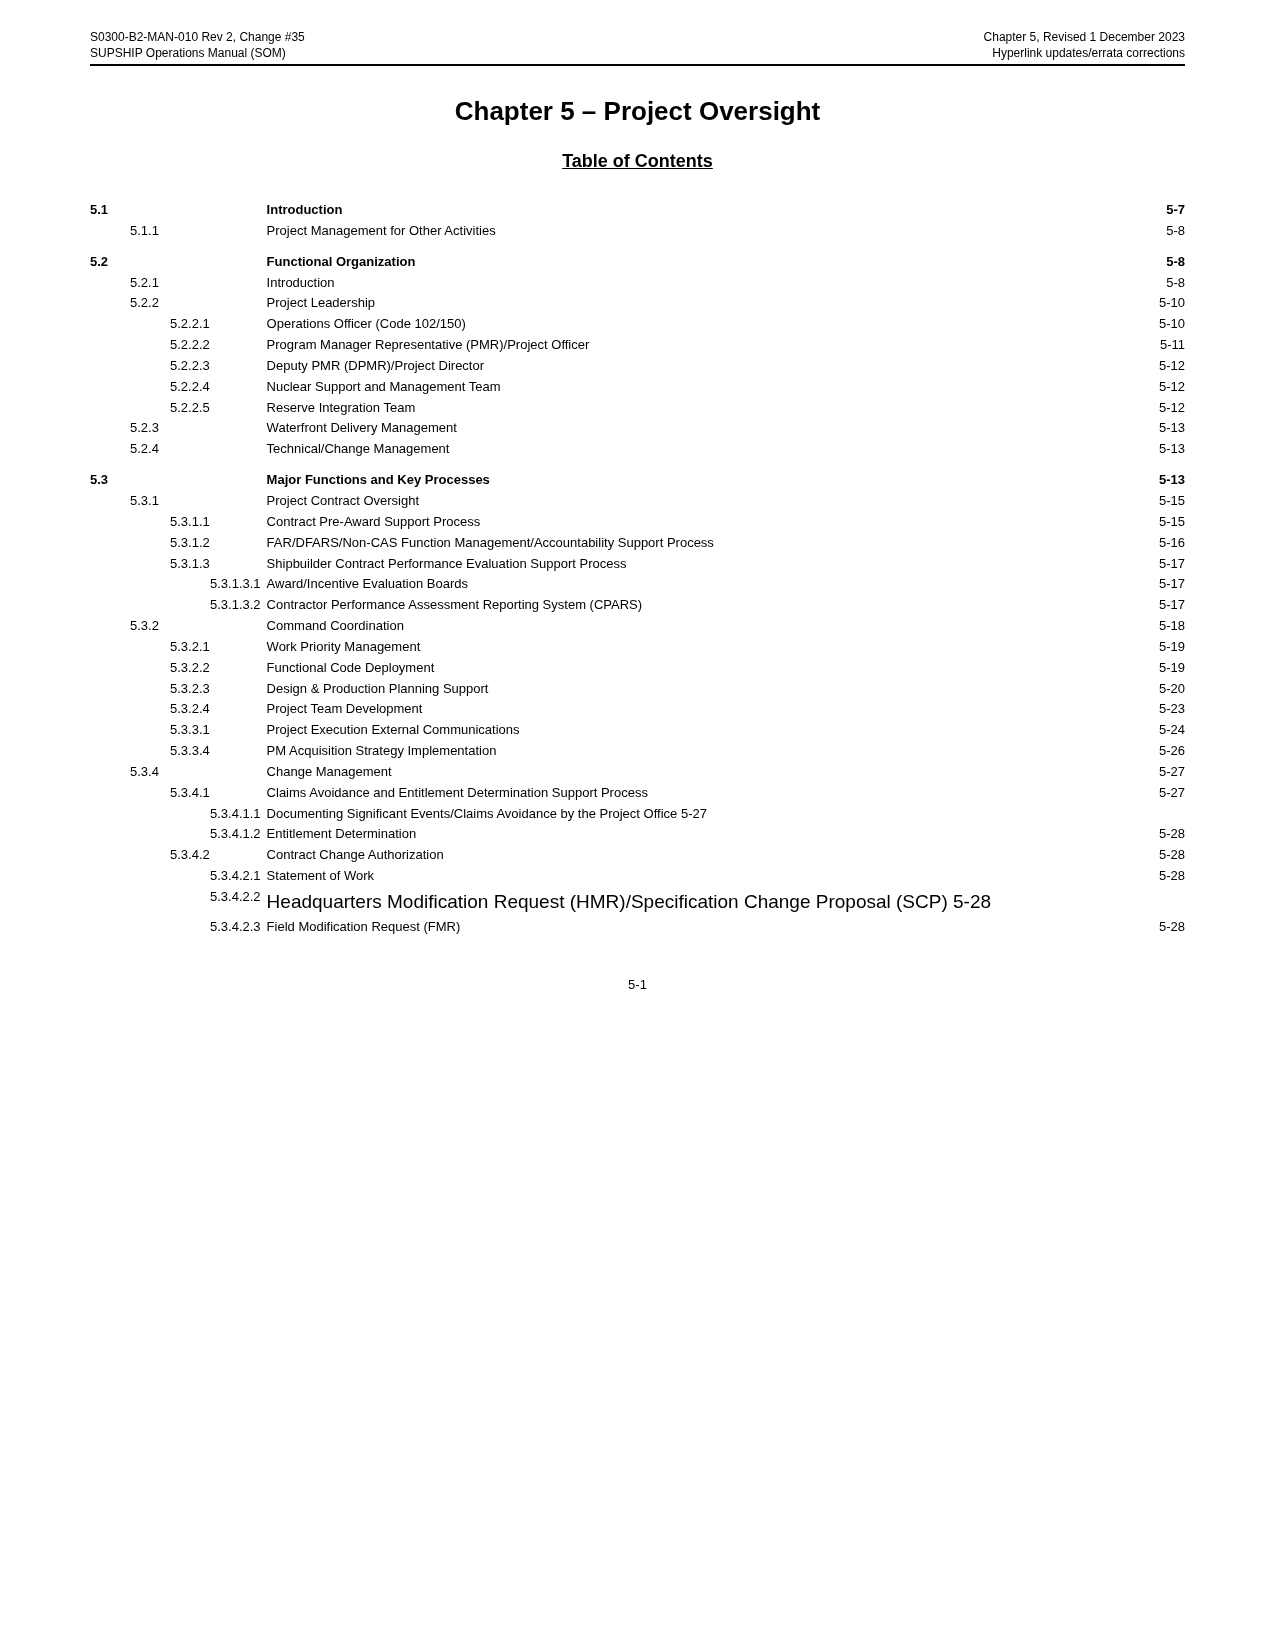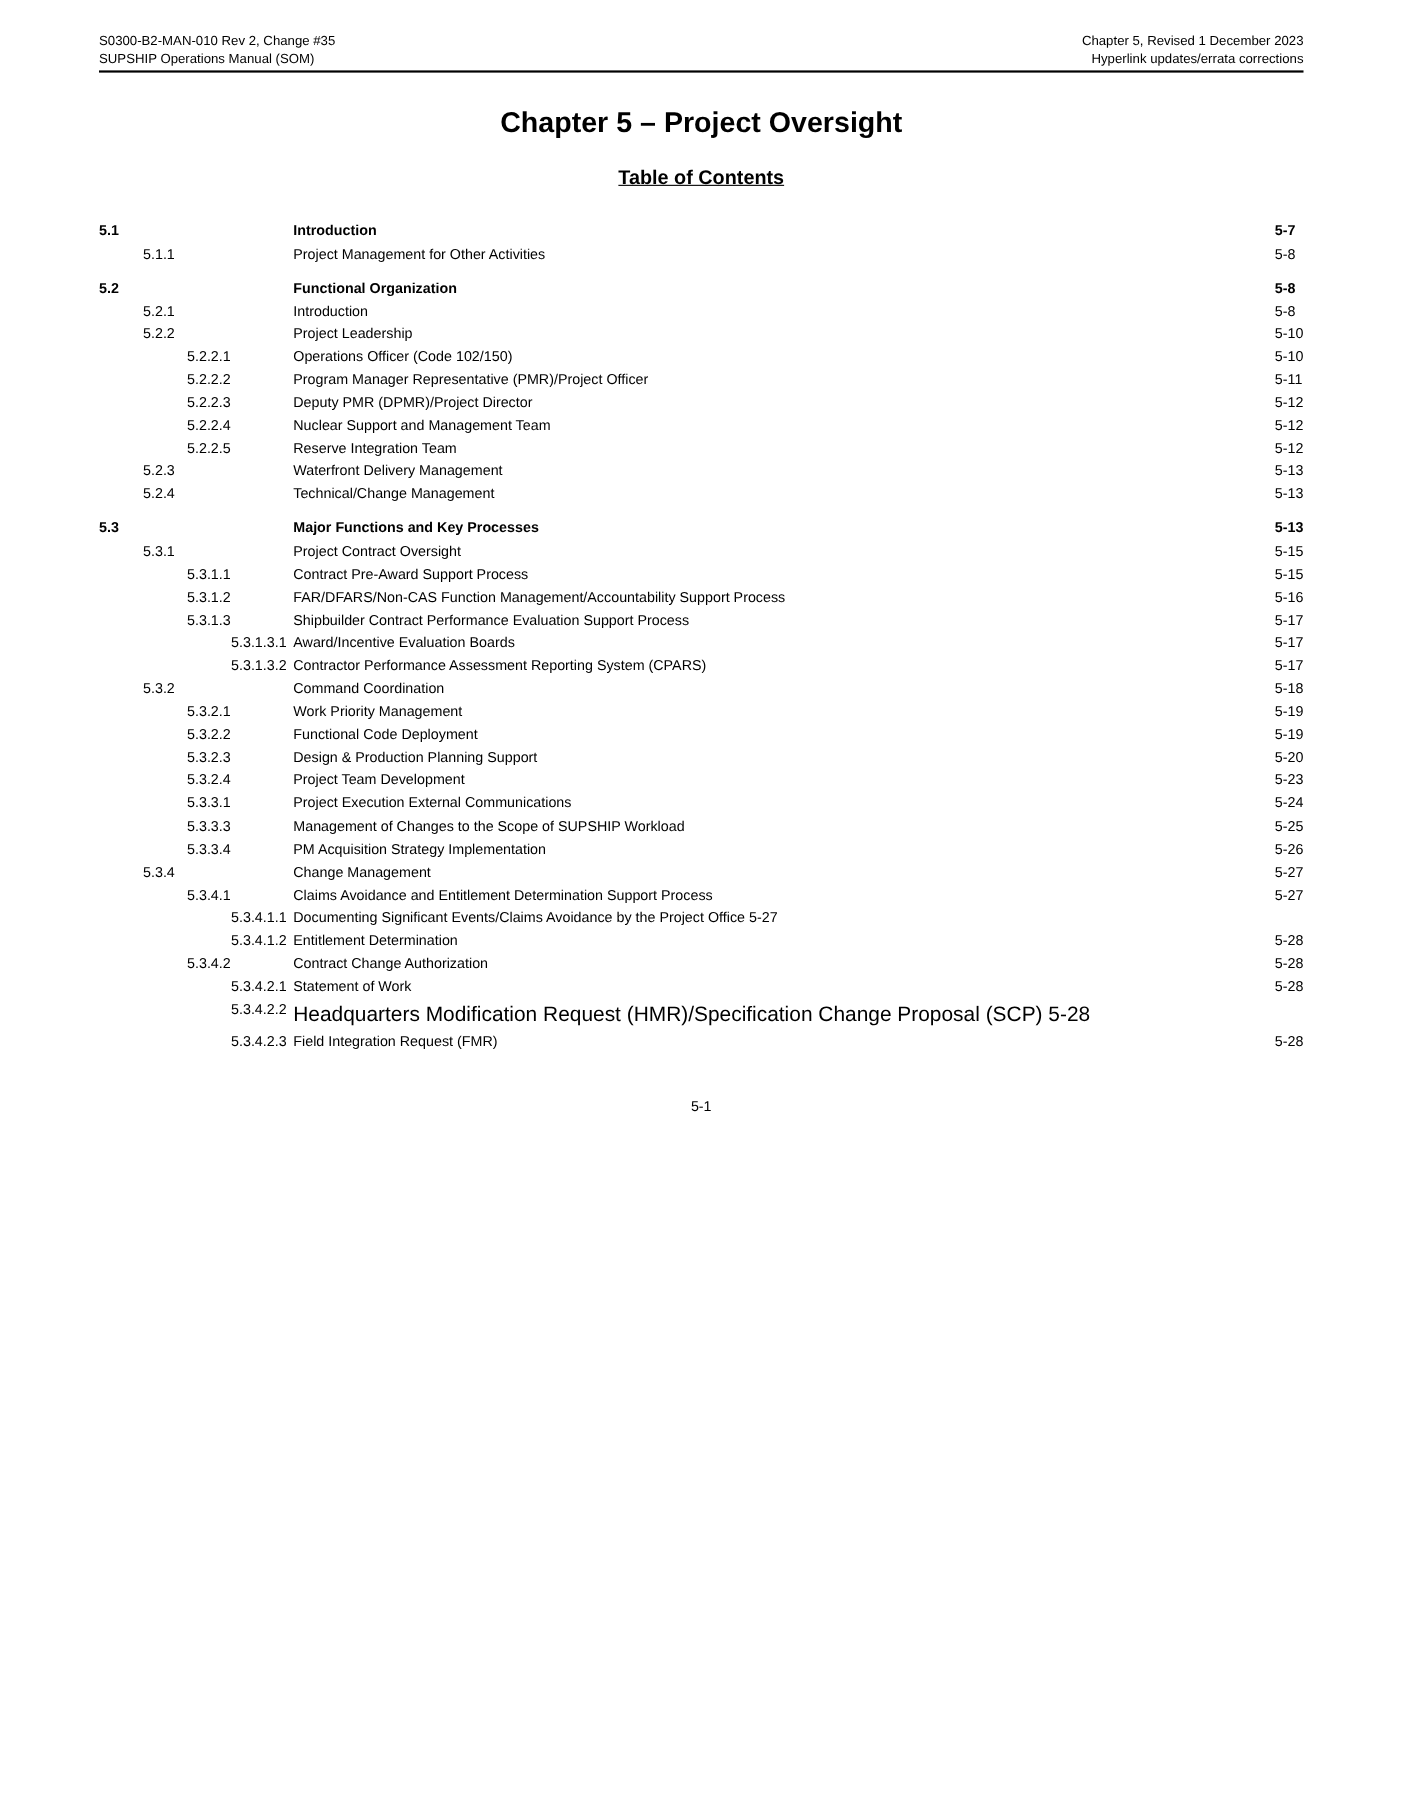--- a/index.html
+++ b/index.html
@@ -53,21 +53,21 @@
     .toc-table {
       width: 100%;
       border-collapse: collapse;
     }
     .toc-table td {
       vertical-align: top;
       padding: 1px 0;
       line-height: 1.45;
     }
     .toc-table .page-num {
-      text-align: left;
+      text-align: right;
       white-space: nowrap;
       padding-left: 10px;
       font-size: 13px;
     }
     .spacer-row td { height: 10px; }
     .page-footer {
       text-align: center;
       margin-top: 40px;
       font-size: 13px;
     }
@@ -220,25 +220,20 @@
           <td style="white-space: nowrap; padding-left: 80px; padding-right: 6px; vertical-align: top; font-size: 13px;">5.3.2.4</td>
           <td style="width: 100%; font-size: 13px; vertical-align: top;">Project Team Development</td>
           <td class="page-num" style="font-size: 13px; white-space: nowrap;">5-23</td>
         </tr>
         <tr>
           <td style="white-space: nowrap; padding-left: 80px; padding-right: 6px; vertical-align: top; font-size: 13px;">5.3.3.1</td>
           <td style="width: 100%; font-size: 13px; vertical-align: top;">Project Execution External Communications</td>
           <td class="page-num" style="font-size: 13px; white-space: nowrap;">5-24</td>
         </tr>
         <tr>
-          <td style="white-space: nowrap; padding-left: 80px; padding-right: 6px; vertical-align: top; font-size: 13px;">5.3.3.3</td>
-          <td style="width: 100%; font-size: 13px; vertical-align: top;">Management of Changes to the Scope of SUPSHIP Workload</td>
-          <td class="page-num" style="font-size: 13px; white-space: nowrap;">5-25</td>
-        </tr>
-        <tr>
           <td style="white-space: nowrap; padding-left: 80px; padding-right: 6px; vertical-align: top; font-size: 13px;">5.3.3.4</td>
           <td style="width: 100%; font-size: 13px; vertical-align: top;">PM Acquisition Strategy Implementation</td>
           <td class="page-num" style="font-size: 13px; white-space: nowrap;">5-26</td>
         </tr>
         <tr>
           <td style="white-space: nowrap; padding-left: 40px; padding-right: 6px; vertical-align: top; font-size: 13px;">5.3.4</td>
           <td style="width: 100%; font-size: 13px; vertical-align: top;">Change Management</td>
           <td class="page-num" style="font-size: 13px; white-space: nowrap;">5-27</td>
         </tr>
         <tr>
@@ -266,21 +261,21 @@
           <td style="width: 100%; font-size: 13px; vertical-align: top;">Statement of Work</td>
           <td class="page-num" style="font-size: 13px; white-space: nowrap;">5-28</td>
         </tr>
         <tr>
           <td style="white-space: nowrap; padding-left: 120px; padding-right: 6px; vertical-align: top; font-size: 13px;">5.3.4.2.2</td>
           <td style="width: 100%; font-size: 19px; vertical-align: top;">Headquarters Modification Request (HMR)/Specification Change Proposal (SCP)     5-28</td>
           <td class="page-num" style="font-size: 13px; white-space: nowrap;"></td>
         </tr>
         <tr>
           <td style="white-space: nowrap; padding-left: 120px; padding-right: 6px; vertical-align: top; font-size: 13px;">5.3.4.2.3</td>
-          <td style="width: 100%; font-size: 13px; vertical-align: top;">Field Integration Request (FMR)</td>
+          <td style="width: 100%; font-size: 13px; vertical-align: top;">Field Modification Request (FMR)</td>
           <td class="page-num" style="font-size: 13px; white-space: nowrap;">5-28</td>
         </tr>
       </tbody>
   </table>
 
   <div class="page-footer">
     <span>5-1</span>
   </div>
 </div>
 

